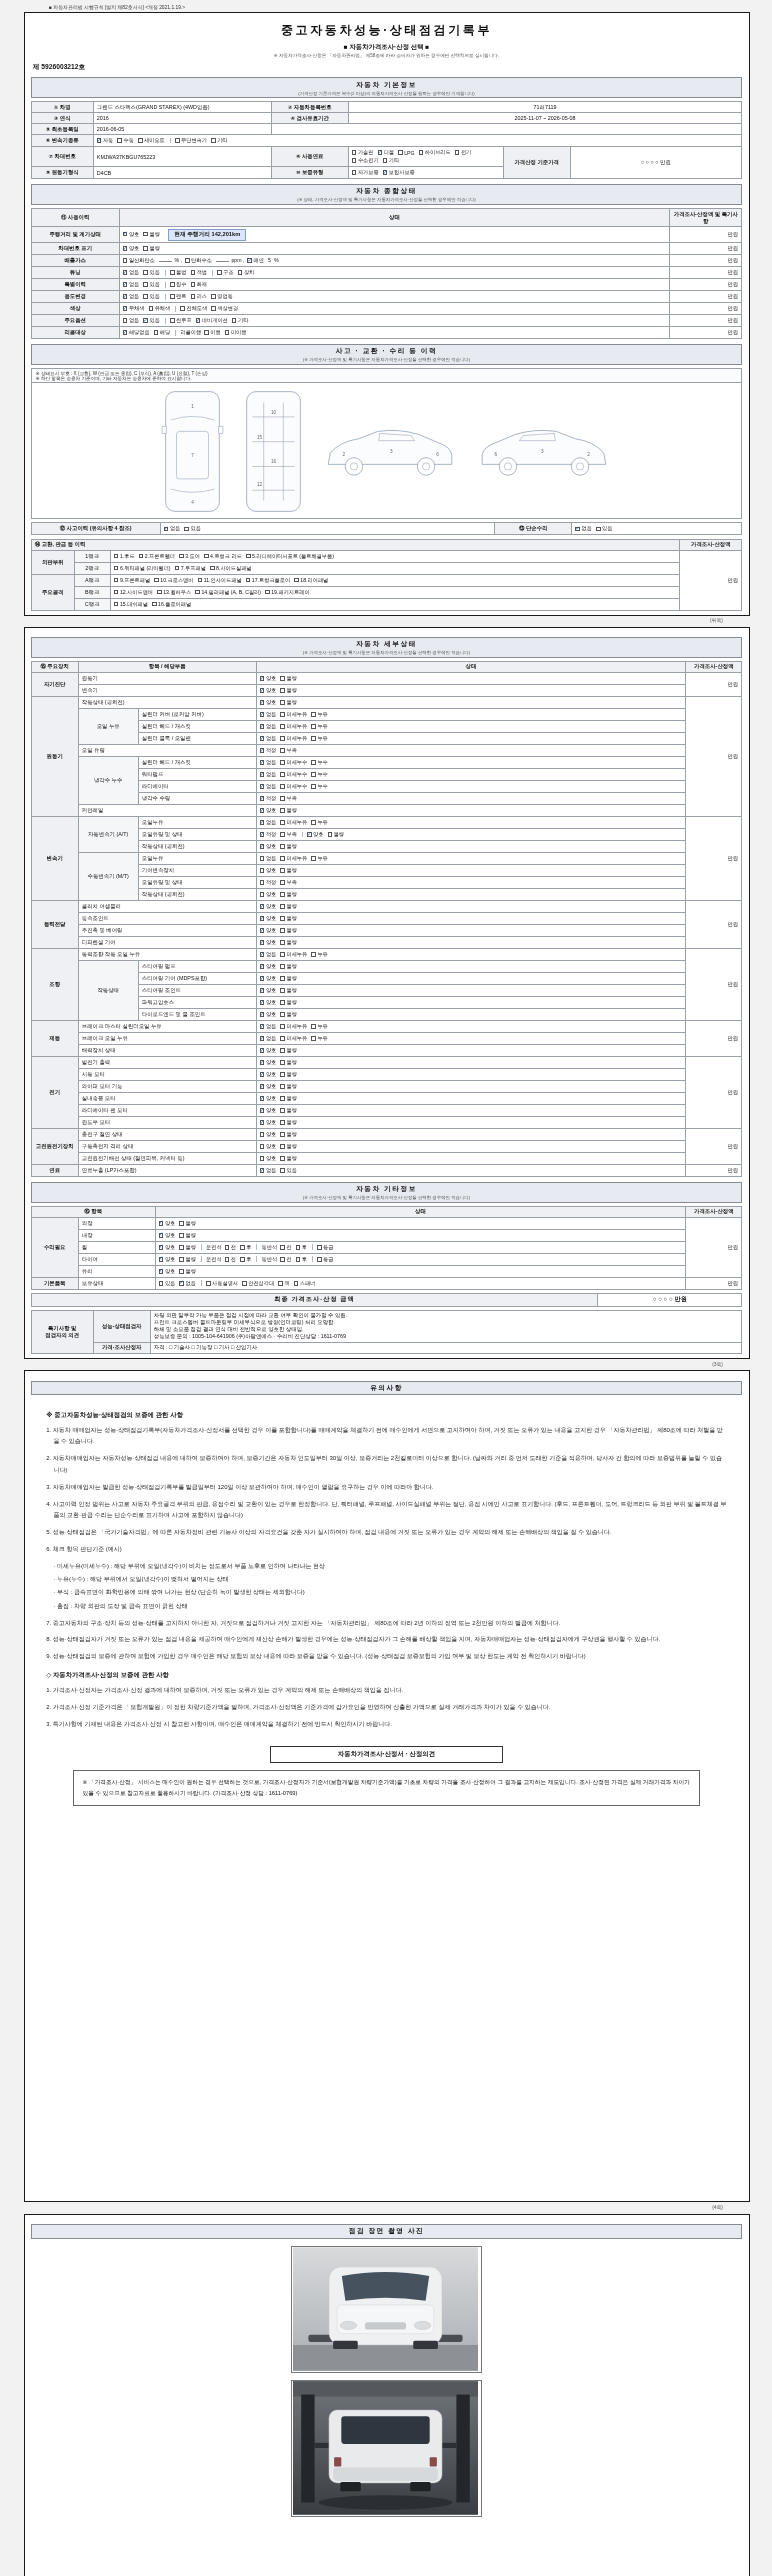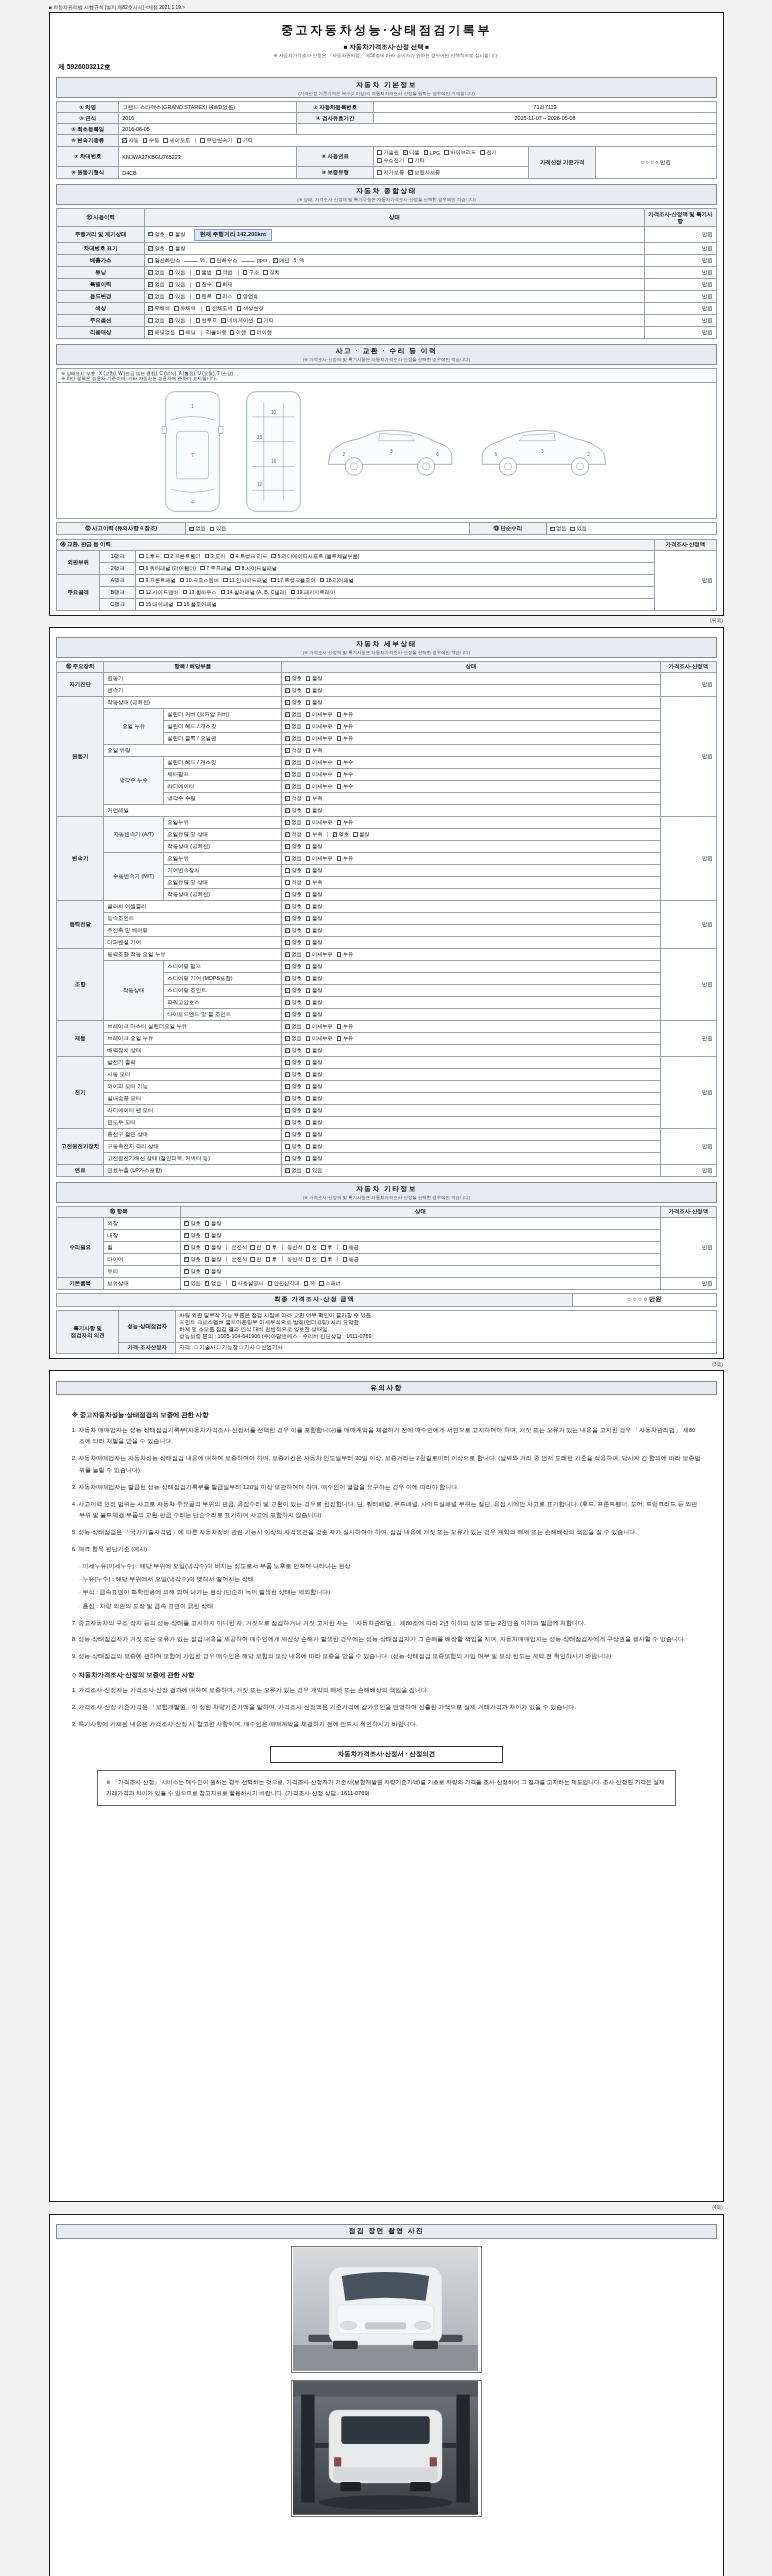--- a/index.html
+++ b/index.html
@@ -1,19 +1,19 @@
 <!DOCTYPE html>
 <html style="font-size:8.2px"><head>
 <meta charset="utf-8">
 <style>
   html,body{margin:0;padding:0;}
   body{width:773px;background:#f2f2f2;font-family:"Liberation Sans","DejaVu Sans",sans-serif;color:#111;}
   .sheet{padding-top:3.1px;}
   .lawnote{width:675px;margin:0 auto;font-size:4.9px;color:#333;padding:1px 1px 2.1px;}
-  .block{width:675px;margin:0 auto;background:#fff;border:1px solid #1b1b1b;box-sizing:border-box;padding:4.1px 6.2px;position:relative;}
+  .block{width:726px;margin:0 auto;background:#fff;border:1px solid #1b1b1b;box-sizing:border-box;padding:4.1px 6.2px;position:relative;}
   #b1{min-height:515px;} #b2{min-height:574px;} #b3{min-height:832px;} #b4{min-height:590px;}
   .gap{width:675px;margin:0 auto;height:11.3px;position:relative;}
   .marker{position:absolute;right:1px;top:1.5px;font-size:4.9px;color:#555;}
 
   
   .doc-header{text-align:center;padding-top:5.2px;}
   .doc-title{font-size:12px;font-weight:bold;letter-spacing:2.6px;}
   .doc-sub{font-size:6.4px;font-weight:bold;margin-top:3.1px;}
   .doc-note{font-size:4.6px;color:#555;margin-top:1.5px;}
   .doc-no{text-align:left;font-size:6.7px;font-weight:bold;margin:5.2px 0 1px 2.1px;}

